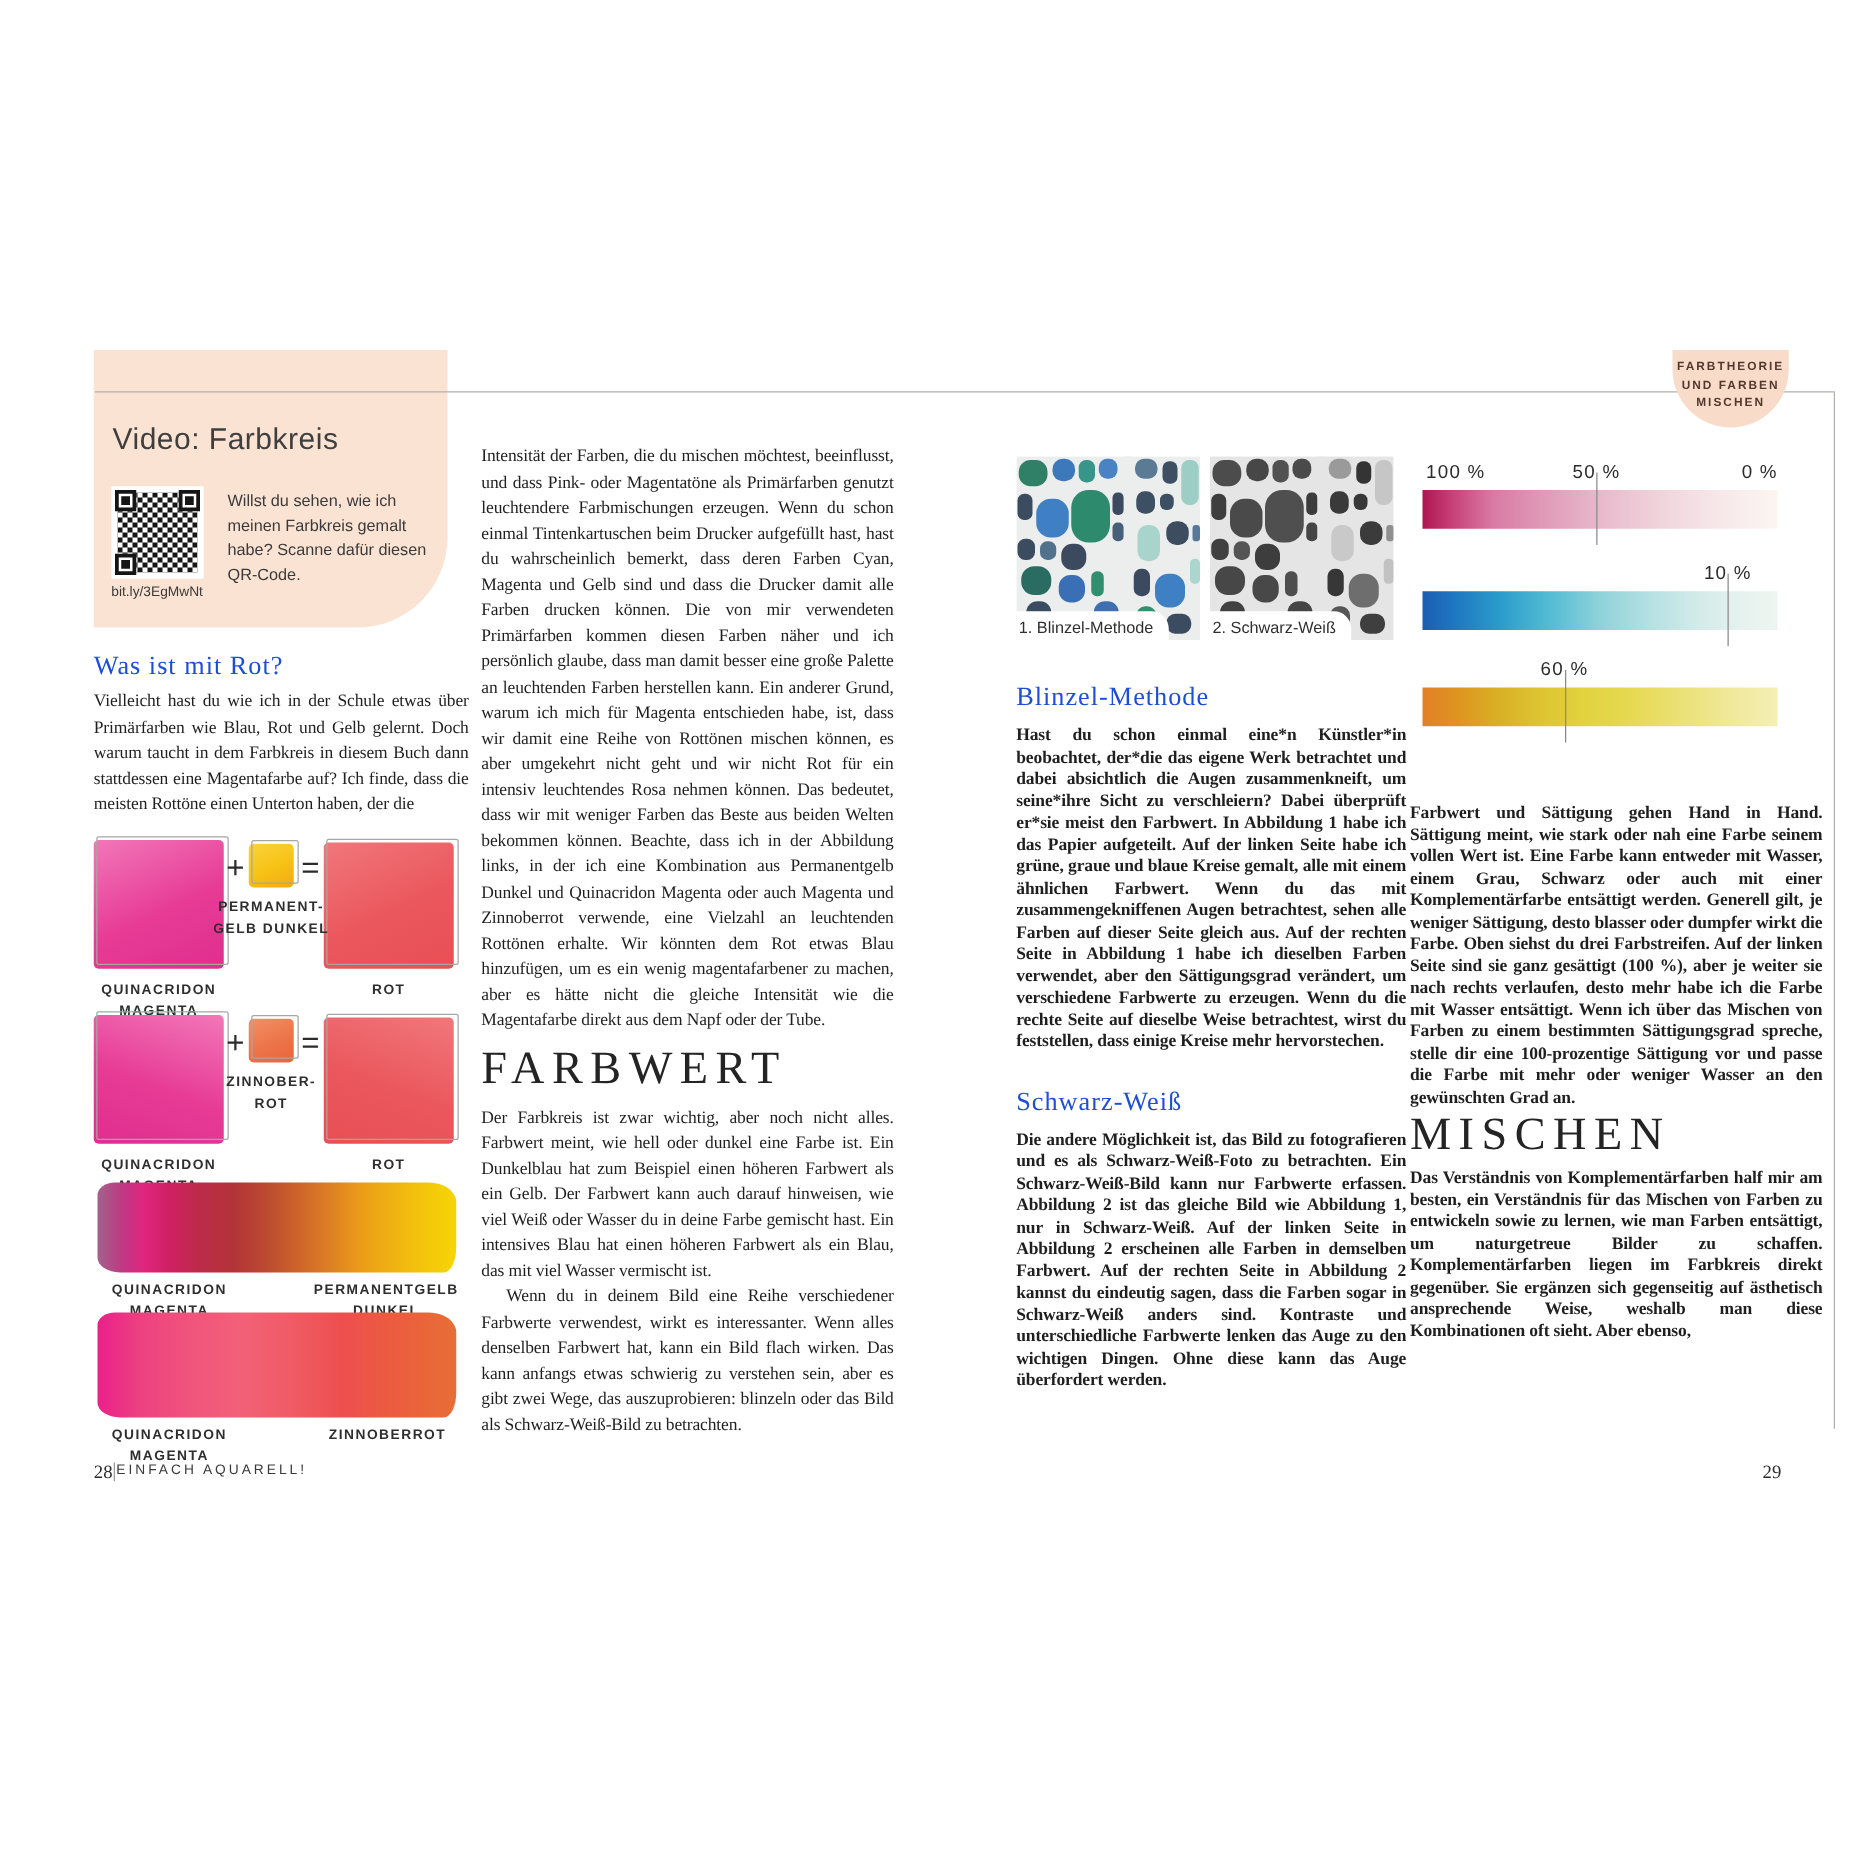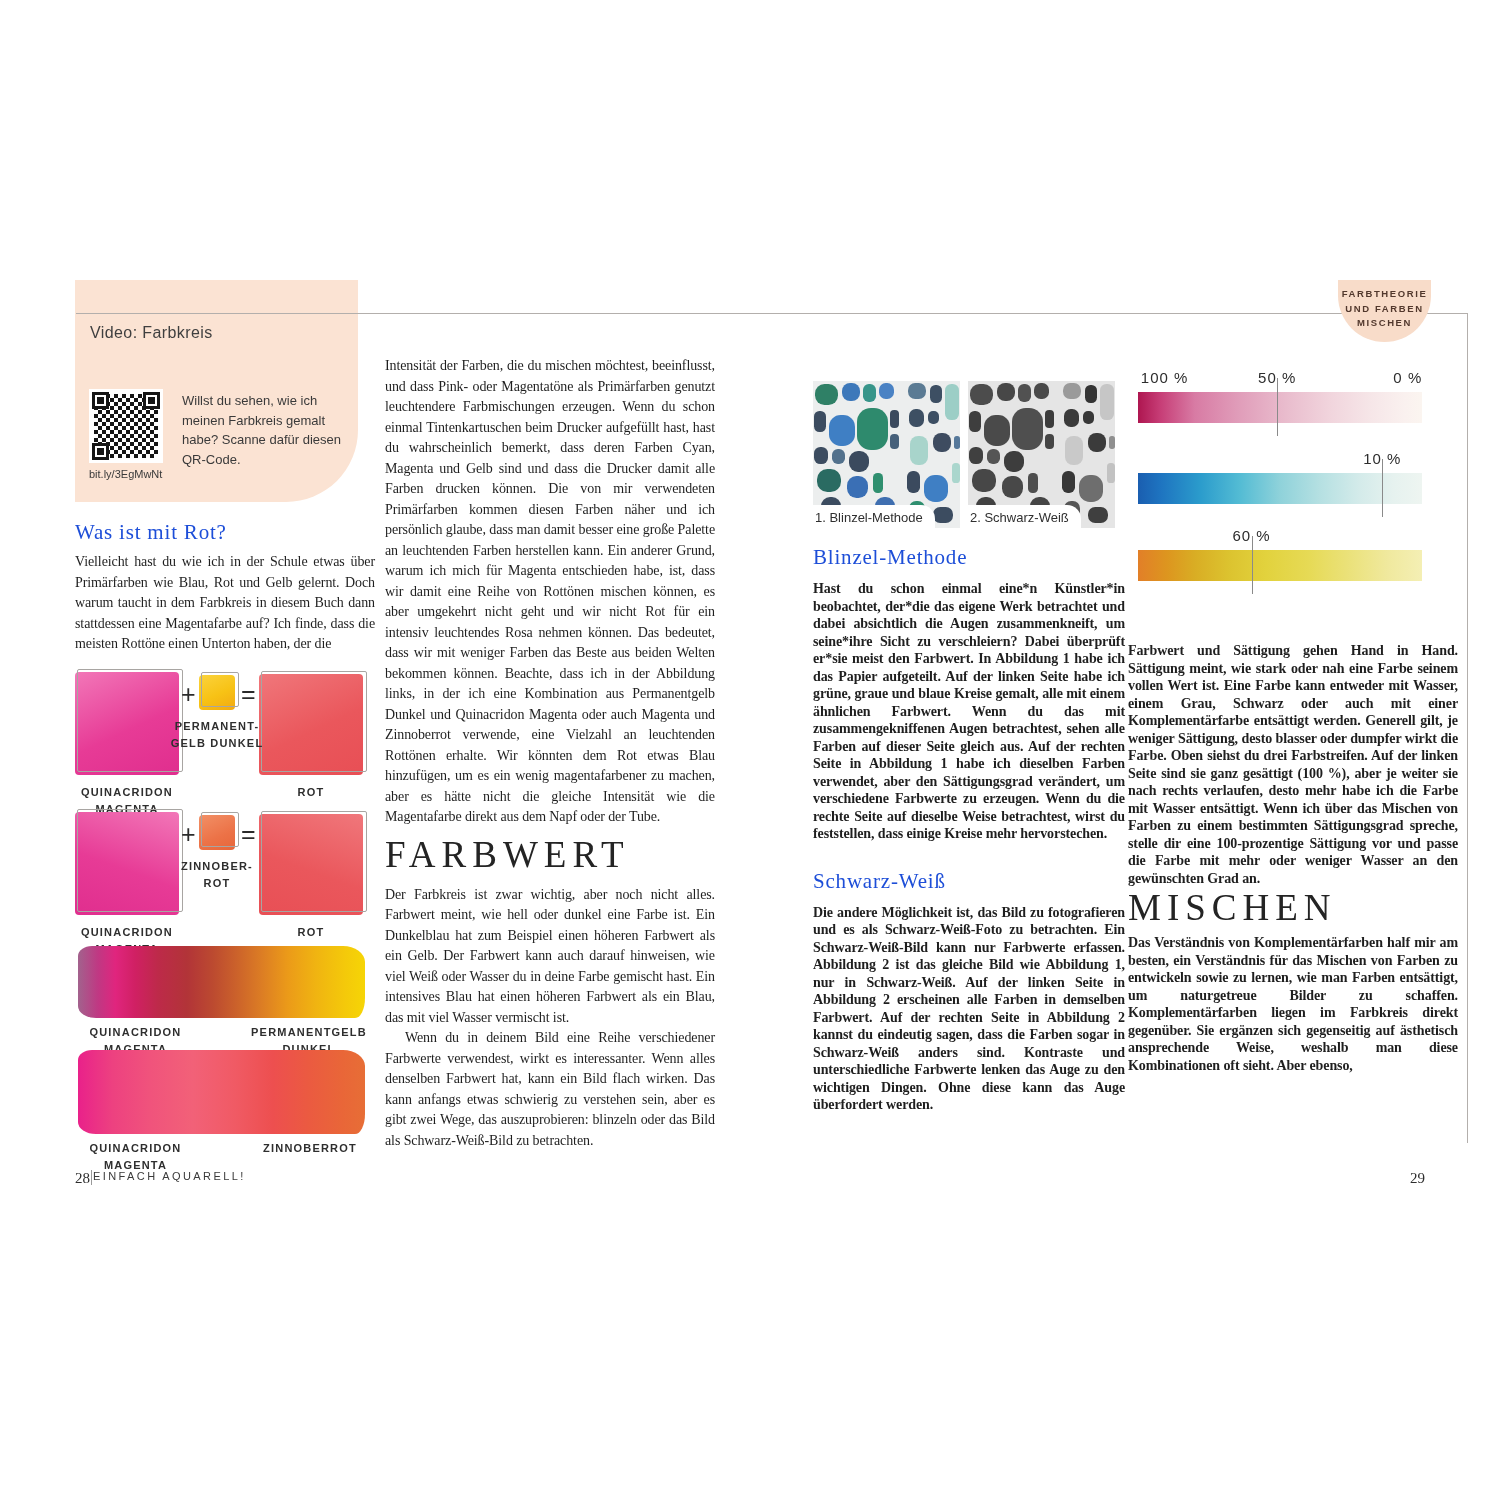--- a/index.html
+++ b/index.html
@@ -8,22 +8,22 @@
   .abs{position:absolute;}
   .pre{white-space:pre-line;}
 
   
   .hline{left:76px;top:313px;width:1391px;height:1px;background:#b3afac;z-index:2;}
   .vline{left:1467px;top:313px;width:1px;height:830px;background:#b3afac;z-index:2;}
 
   
   .video-box{left:75px;top:280px;width:283px;height:222px;background:#fbe3d3;
              border-radius:0 0 72px 0;z-index:1;}
-  .video-title{left:90px;top:324px;font-family:"Liberation Sans",sans-serif;
-               font-size:16px;color:#3f3f3f;letter-spacing:.4px;z-index:3;}
+  .video-title{left:90px;top:338px;font-family:"Liberation Sans",sans-serif;
+               font-size:24px;color:#3f3f3f;letter-spacing:.4px;z-index:3;}
   .video-body{left:182px;top:391px;width:168px;font-family:"Liberation Sans",sans-serif;
               font-size:13px;line-height:1.5;color:#3a3a3a;z-index:3;}
   .qr{left:89px;top:389px;width:74px;height:74px;background:#ffffff;z-index:3;}
   .qr-noise{position:absolute;inset:5px;
             background:conic-gradient(#151515 25%,transparent 25% 50%,#151515 50% 75%,transparent 75%);
             background-size:8px 8px;}
   .qr-finder{position:absolute;width:17px;height:17px;border:3px solid #151515;background:#fff;box-sizing:border-box;}
   .qr-finder::after{content:"";position:absolute;inset:2px;background:#151515;}
   .qr-f1{left:3px;top:3px;} .qr-f2{right:3px;top:3px;} .qr-f3{left:3px;bottom:3px;}
   .qr-caption{left:89px;top:468px;font-family:"Liberation Sans",sans-serif;
@@ -49,21 +49,21 @@
 
   
   .sq{border-radius:4px;}
   .sq::before{content:"";position:absolute;inset:-3px -4px 3px 2px;border:1px solid #a8a5a2;border-radius:2px;}
   .op{font-family:"Liberation Sans",sans-serif;font-size:25px;color:#2b2b2b;}
   .lab{font-family:"Liberation Sans",sans-serif;font-weight:bold;font-size:11px;
        letter-spacing:1.2px;line-height:1.5;color:#2e2e2e;text-align:center;}
   .wash{border-radius:14px 22px 10px 18px / 10px 16px 20px 12px;}
 
   
-  .figure{width:147px;height:147px;overflow:hidden;margin-top:16px;}
+  .figure{width:147px;height:147px;overflow:hidden;}
   .fig-chip{position:absolute;left:0;bottom:0;background:#ffffff;border-radius:0 14px 0 0;
             padding:5px 12px 3px 2px;font-family:"Liberation Sans",sans-serif;
             font-size:13px;color:#2f2f2f;z-index:2;}
 
   
   .satbar{position:absolute;left:1138px;width:284px;height:31px;}
   .bar-label{position:absolute;bottom:calc(100% + 6px);transform:translateX(-50%);
              white-space:nowrap;font-family:"Liberation Sans",sans-serif;font-size:15px;
              letter-spacing:1px;color:#2d2d2d;}
   .bar-label.edge{transform:none;}

